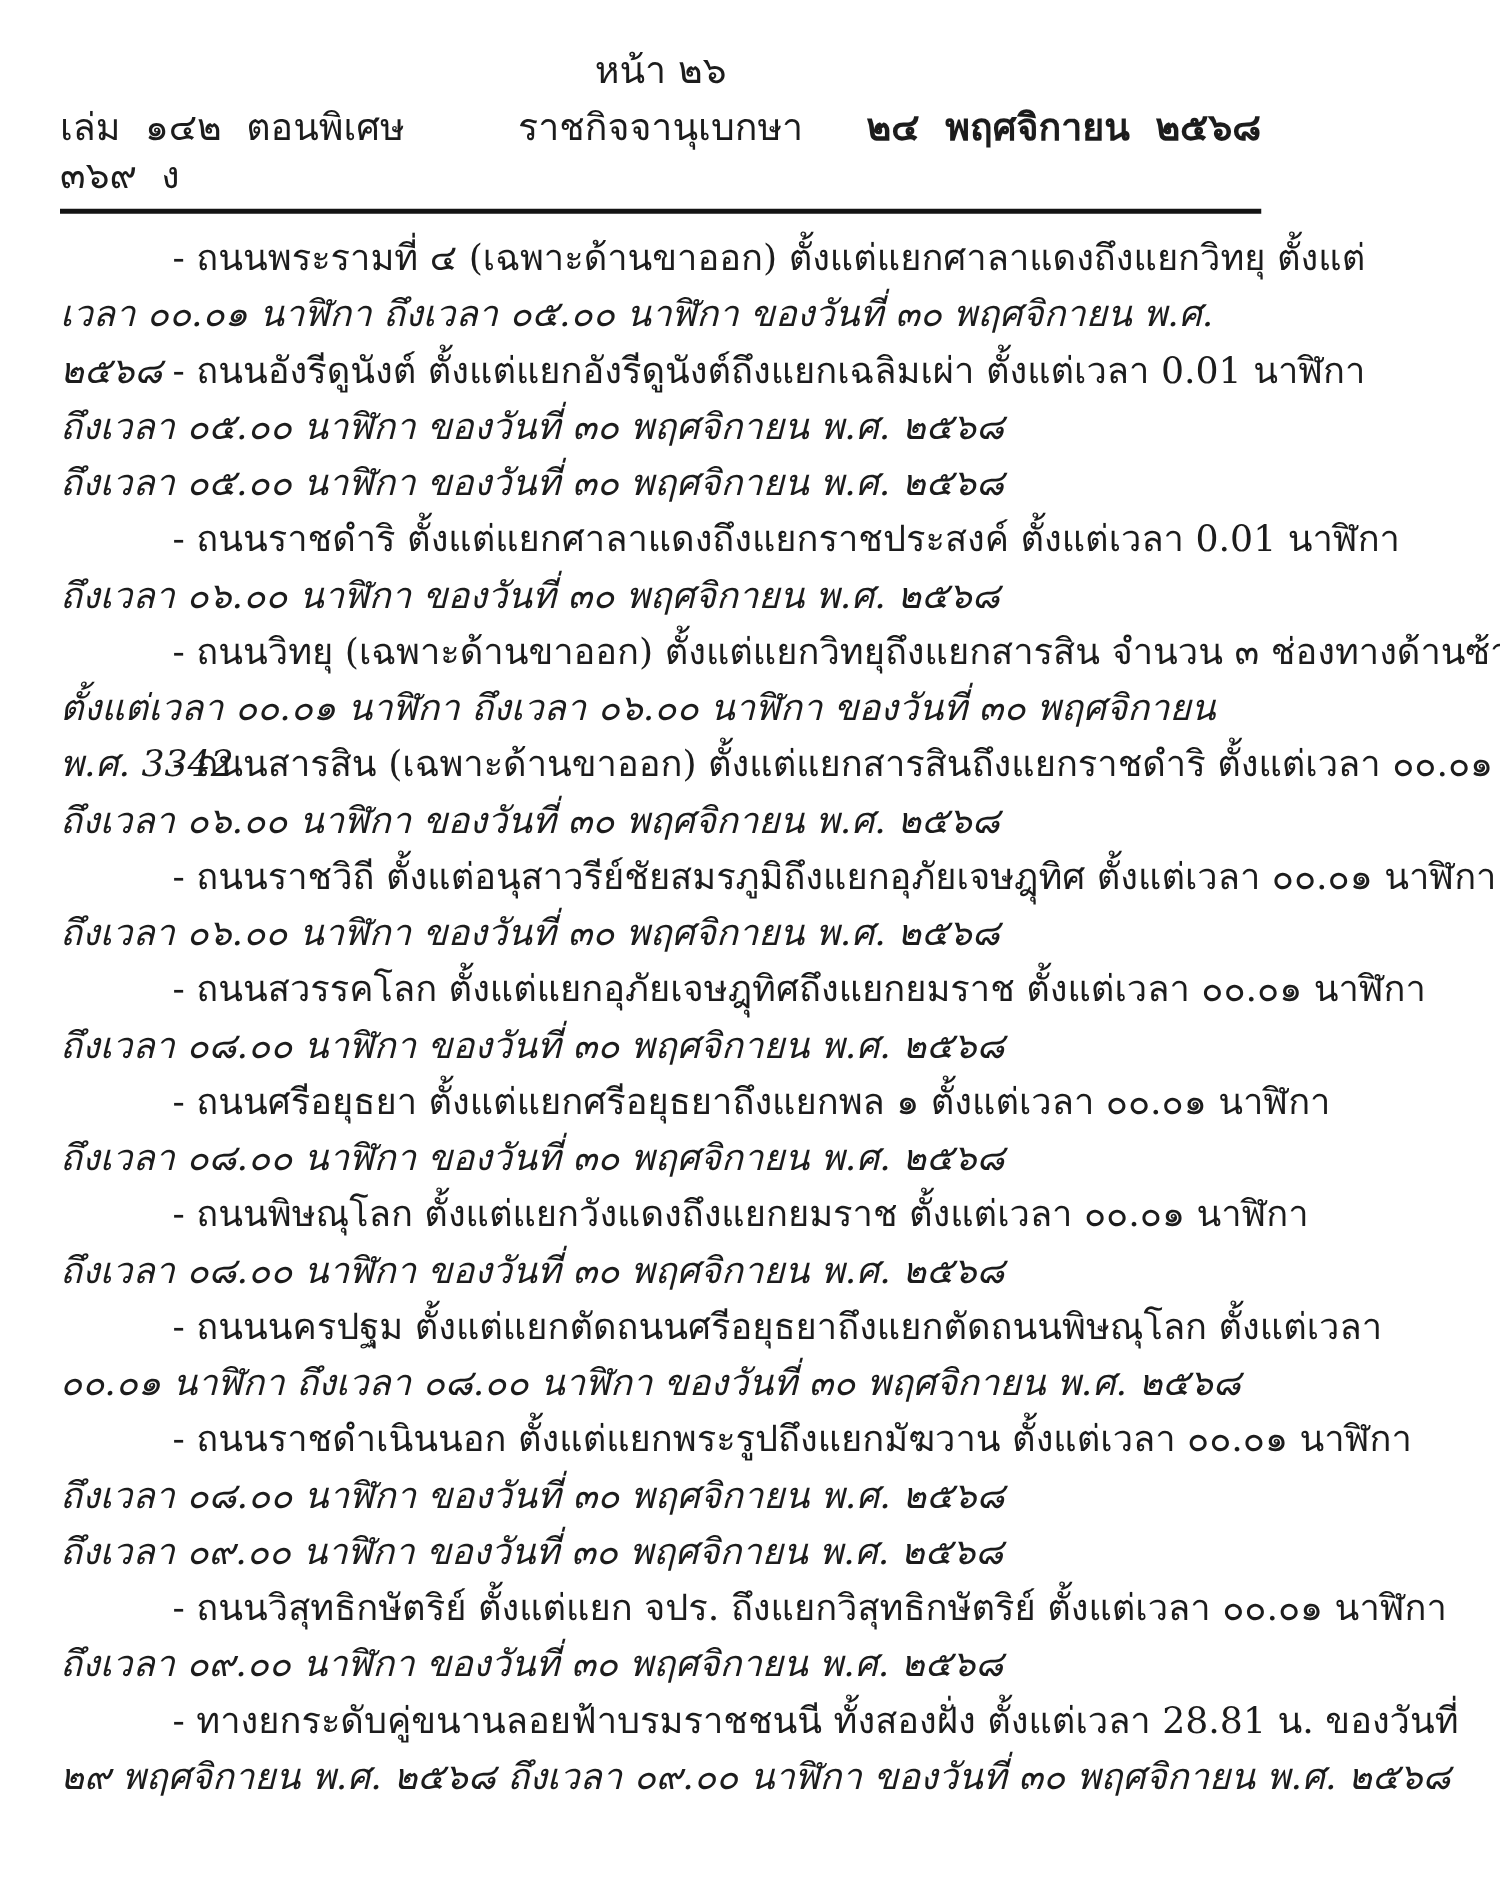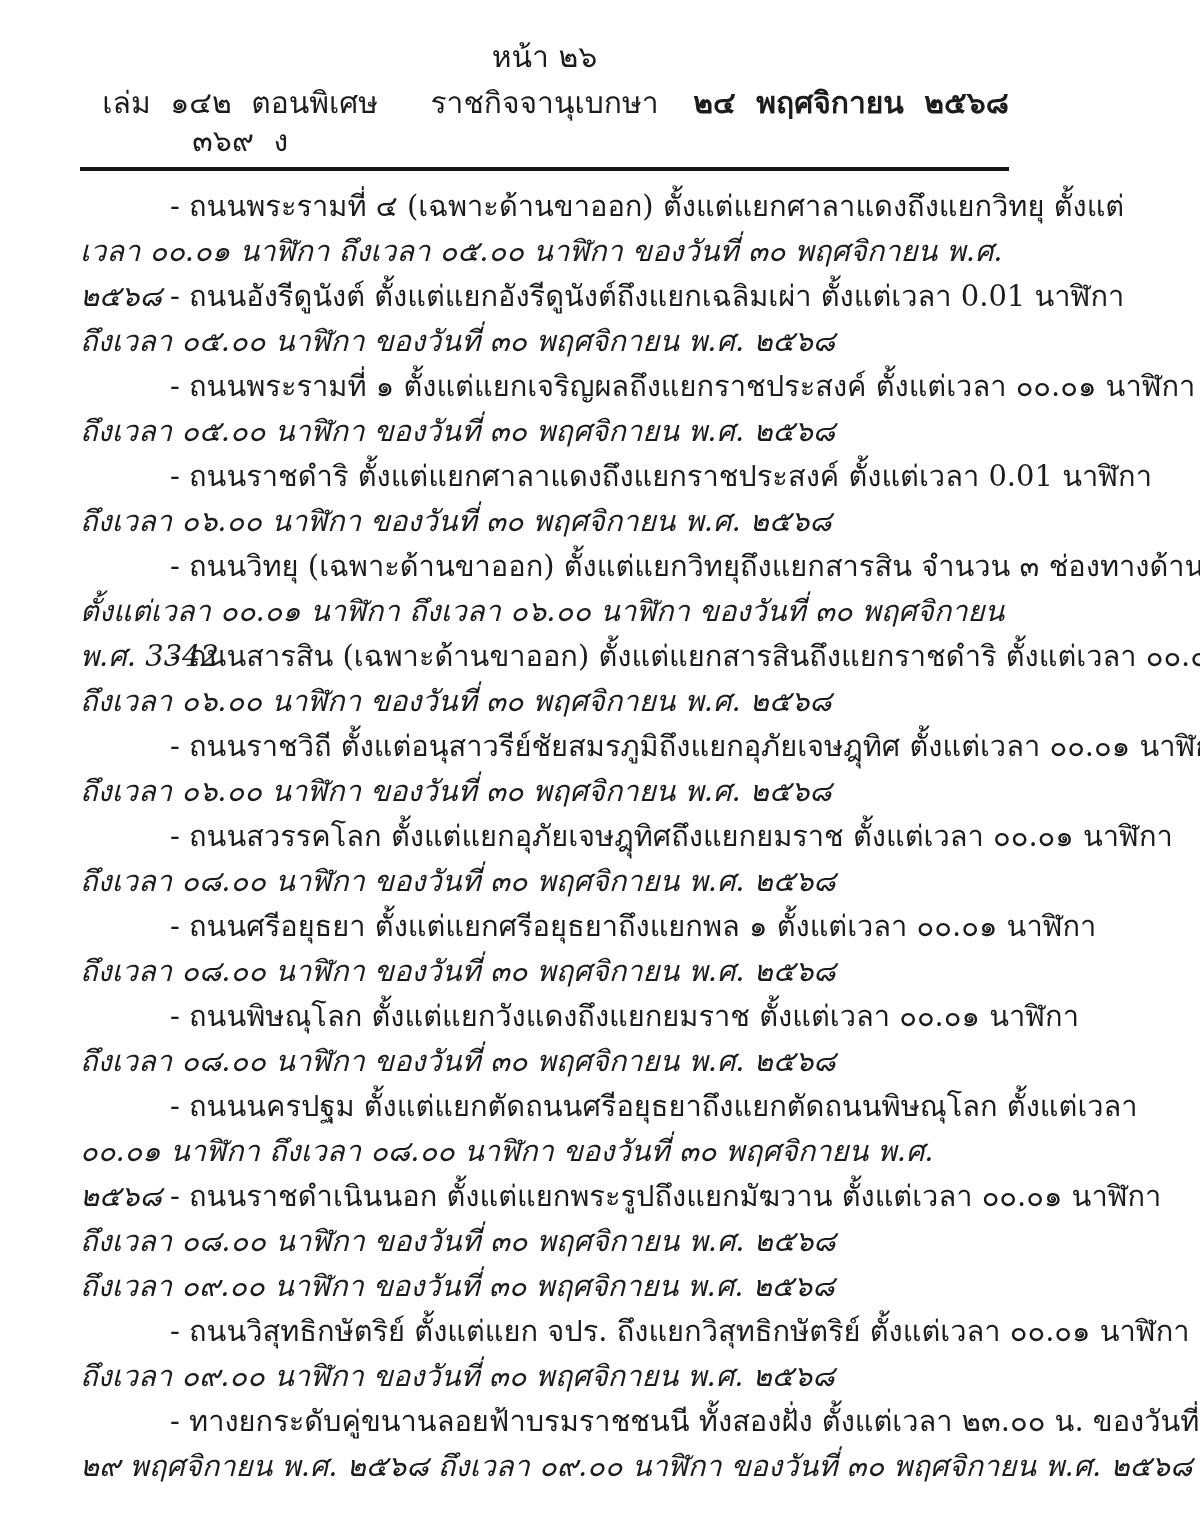--- a/index.html
+++ b/index.html
@@ -11,38 +11,38 @@
     width: 1200px;
     height: 1519px;
     color: #1c1c1c;
     font-family: "DejaVu Serif", "Liberation Serif", serif;
     overflow: hidden;
   }
   .page {
     box-sizing: border-box;
     width: 1084px;
     height: 1519px;
-    padding: 38px 75px 0 80px;
+    padding: 38px 75px 0 48px;
   }
   
   .page-number {
     text-align: center;
     font-size: 30px;
     line-height: 38px;
   }
   .masthead {
     display: grid;
     grid-template-columns: 1fr auto 1fr;
     align-items: baseline;
     margin-top: 8px;
     font-size: 30px;
     line-height: 38px;
     word-spacing: 10px;
   }
-  .masthead .left  { text-align: center; }
+  .masthead .left  { text-align: left; }
   .masthead .mid   { text-align: center; padding: 0 30px; }
   .masthead .right { text-align: right; font-weight: bold; }
   .rule {
     margin-top: 7px;
     height: 0;
     border-bottom: 4px solid #141414;
   }
   
   .doc-body {
     margin-top: 13px;
@@ -91,21 +91,20 @@
       <div class="bline first">- ถนนพระรามที่ ๔ (เฉพาะด้านขาออก) ตั้งแต่แยกศาลาแดงถึงแยกวิทยุ ตั้งแต่</div>
       <div class="bline last">เวลา ๐๐.๐๑ นาฬิกา ถึงเวลา ๐๕.๐๐ นาฬิกา ของวันที่ ๓๐ พฤศจิกายน พ.ศ. ๒๕๖๘</div>
     </div>
 
     <div>
       <div class="bline first">- ถนนอังรีดูนังต์ ตั้งแต่แยกอังรีดูนังต์ถึงแยกเฉลิมเผ่า ตั้งแต่เวลา 0.01 นาฬิกา</div>
       <div class="bline last">ถึงเวลา ๐๕.๐๐ นาฬิกา ของวันที่ ๓๐ พฤศจิกายน พ.ศ. ๒๕๖๘</div>
     </div>
 
     <div>
-      <div class="bline first">- ถนนพระรามที่ ๑ ตั้งแต่แยกเจริญผลถึงแยกราชประสงค์ ตั้งแต่เวลา ๐๐.๐๑ นาฬิกา</div>
       <div class="bline last">ถึงเวลา ๐๕.๐๐ นาฬิกา ของวันที่ ๓๐ พฤศจิกายน พ.ศ. ๒๕๖๘</div>
     </div>
 
     <div>
       <div class="bline first">- ถนนราชดำริ ตั้งแต่แยกศาลาแดงถึงแยกราชประสงค์ ตั้งแต่เวลา 0.01 นาฬิกา</div>
       <div class="bline last">ถึงเวลา ๐๖.๐๐ นาฬิกา ของวันที่ ๓๐ พฤศจิกายน พ.ศ. ๒๕๖๘</div>
     </div>
 
     <div>
       <div class="bline first">- ถนนวิทยุ (เฉพาะด้านขาออก) ตั้งแต่แยกวิทยุถึงแยกสารสิน จำนวน ๓ ช่องทางด้านซ้าย</div>
@@ -150,18 +149,18 @@
     <div>
       <div class="bline last">ถึงเวลา ๐๙.๐๐ นาฬิกา ของวันที่ ๓๐ พฤศจิกายน พ.ศ. ๒๕๖๘</div>
     </div>
 
     <div>
       <div class="bline first">- ถนนวิสุทธิกษัตริย์ ตั้งแต่แยก จปร. ถึงแยกวิสุทธิกษัตริย์ ตั้งแต่เวลา ๐๐.๐๑ นาฬิกา</div>
       <div class="bline last">ถึงเวลา ๐๙.๐๐ นาฬิกา ของวันที่ ๓๐ พฤศจิกายน พ.ศ. ๒๕๖๘</div>
     </div>
 
     <div>
-      <div class="bline first">- ทางยกระดับคู่ขนานลอยฟ้าบรมราชชนนี ทั้งสองฝั่ง ตั้งแต่เวลา ๒๓.๐๐ น. ของวันที่</div>
+      <div class="bline first">- ทางยกระดับคู่ขนานลอยฟ้าบรมราชชนนี ทั้งสองฝั่ง ตั้งแต่เวลา 28.81 น. ของวันที่</div>
       <div class="bline last just">๒๙ พฤศจิกายน พ.ศ. ๒๕๖๘ ถึงเวลา ๐๙.๐๐ นาฬิกา ของวันที่ ๓๐ พฤศจิกายน พ.ศ. ๒๕๖๘</div>
     </div>
 
   </div>
 </div>
 
 </body></html>

